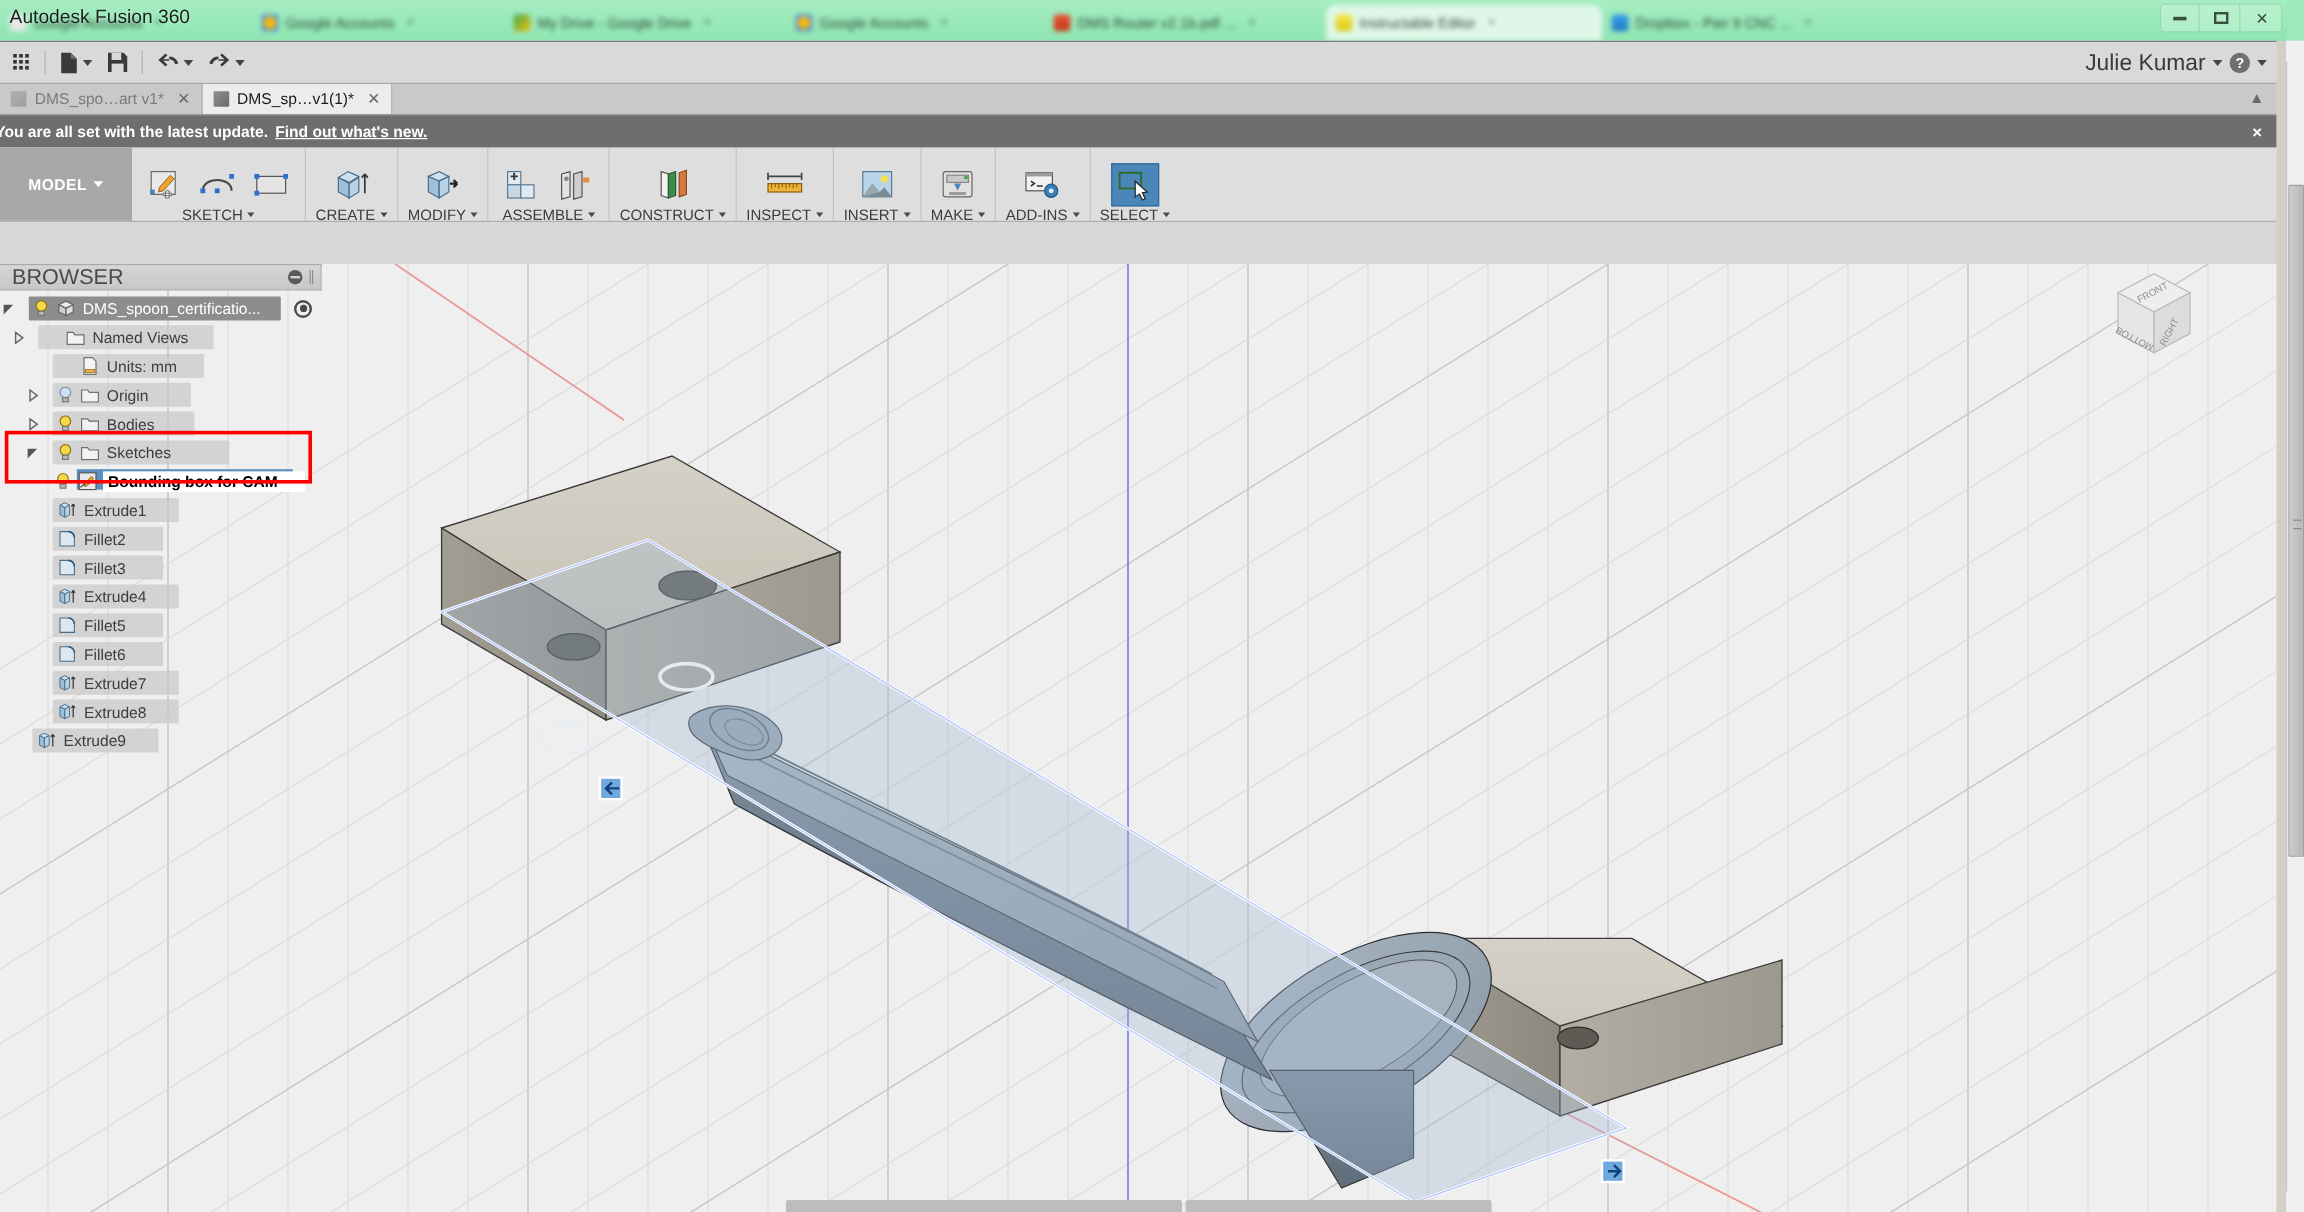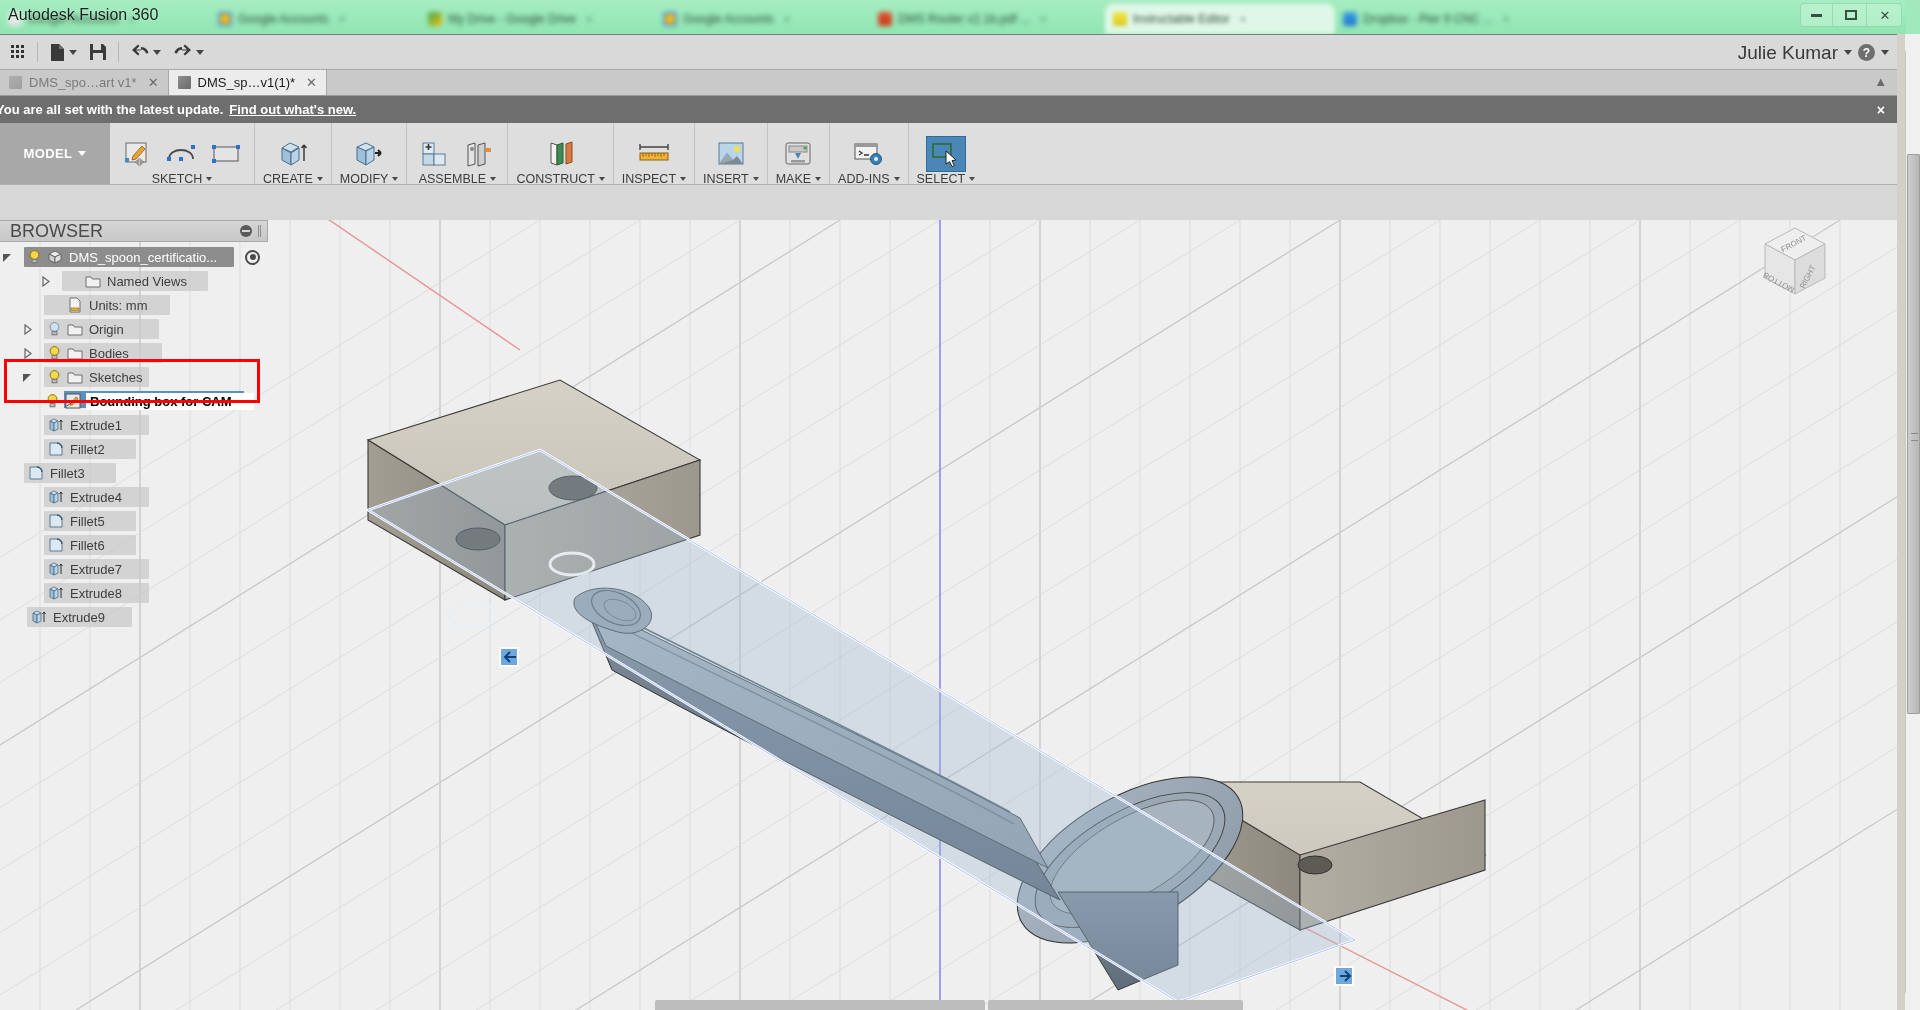--- a/index.html
+++ b/index.html
@@ -597,21 +597,21 @@
               <path d="M2 5v6l6 3V8z" fill="#cfcfcf" stroke="#666"></path>
               <path d="M8 8l6-3v6l-6 3z" fill="#e0e0e0" stroke="#666"></path>
             </svg>
             <span class="tlabel">DMS_spoon_certificatio...</span>
           </span>
           <span style="position:absolute;left:245px;width:15px;height:15px;border-radius:50%;border:2px solid #4a4a4a;display:flex;align-items:center;justify-content:center;">
             <span style="width:6px;height:6px;border-radius:50%;background:#4a4a4a;display:block;"></span>
           </span>
         </div>
 
-        <div class="trow" style="padding-left:38px">
+        <div class="trow" style="padding-left:8px">
           <span class="arrow">
             <svg width="11" height="11" viewBox="0 0 11 11">
                 <path d="M3 1 L9 5.5 L3 10 Z" fill="none" stroke="#666" stroke-width="1.2"></path>
               </svg>
           </span>
           <span class="twrap" style="width:146px">
             <span style="width:13px"></span>
             <svg class="folder" viewBox="0 0 16 13">
               <path d="M1 2h5l1.4 2H15v8H1z" fill="#f2f2f2" stroke="#6f6f6f"></path>
             </svg>
@@ -669,21 +669,21 @@
 
         <div style="position:relative;">
           <div id="sketch-highlight"></div>
 
           <div class="trow" style="padding-left:20px">
             <span class="arrow">
               <svg width="11" height="11" viewBox="0 0 11 11">
                   <path d="M1 2 L9 2 L1 10 Z" fill="#555"></path>
                 </svg>
             </span>
-            <span class="twrap" style="width:105px">
+            <span class="twrap" style="width:147px">
               <svg class="bulb" viewBox="0 0 12 14">
                 <circle cx="6" cy="5" r="4.4" fill="#f7d64a" stroke="#8a7510"></circle>
                 <rect x="3.6" y="9.4" width="4.8" height="3.4" fill="#b9b9b9" stroke="#777"></rect>
               </svg>
               <svg class="folder" viewBox="0 0 16 13">
                 <path d="M1 2h5l1.4 2H15v8H1z" fill="#f2f2f2" stroke="#6f6f6f"></path>
               </svg>
               <span class="tlabel">Sketches</span>
             </span>
           </div>
@@ -722,21 +722,21 @@
           <span class="arrow"></span>
           <span class="twrap" style="width:92px">
             <svg class="ficon" viewBox="0 0 16 16">
               <path d="M2 2h7a5 5 0 015 5v7H2z" fill="#dce9f3" stroke="#4a6d88" stroke-width=".9"></path>
               <path d="M9 2a5 5 0 015 5" fill="none" stroke="#2f5a7a" stroke-width="1.3"></path>
             </svg>
             <span class="tlabel">Fillet2</span>
           </span>
         </div>
 
-        <div class="trow" style="">
+        <div class="trow" style="padding-left:20px">
           <span class="arrow"></span>
           <span class="twrap" style="width:92px">
             <svg class="ficon" viewBox="0 0 16 16">
               <path d="M2 2h7a5 5 0 015 5v7H2z" fill="#dce9f3" stroke="#4a6d88" stroke-width=".9"></path>
               <path d="M9 2a5 5 0 015 5" fill="none" stroke="#2f5a7a" stroke-width="1.3"></path>
             </svg>
             <span class="tlabel">Fillet3</span>
           </span>
         </div>
 

